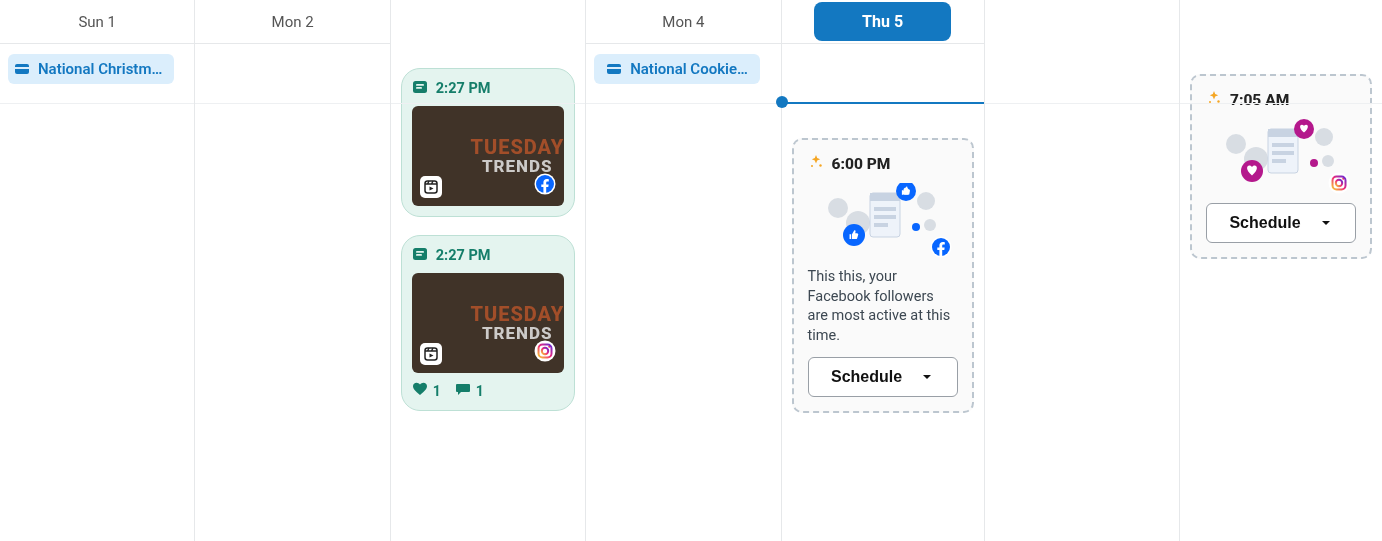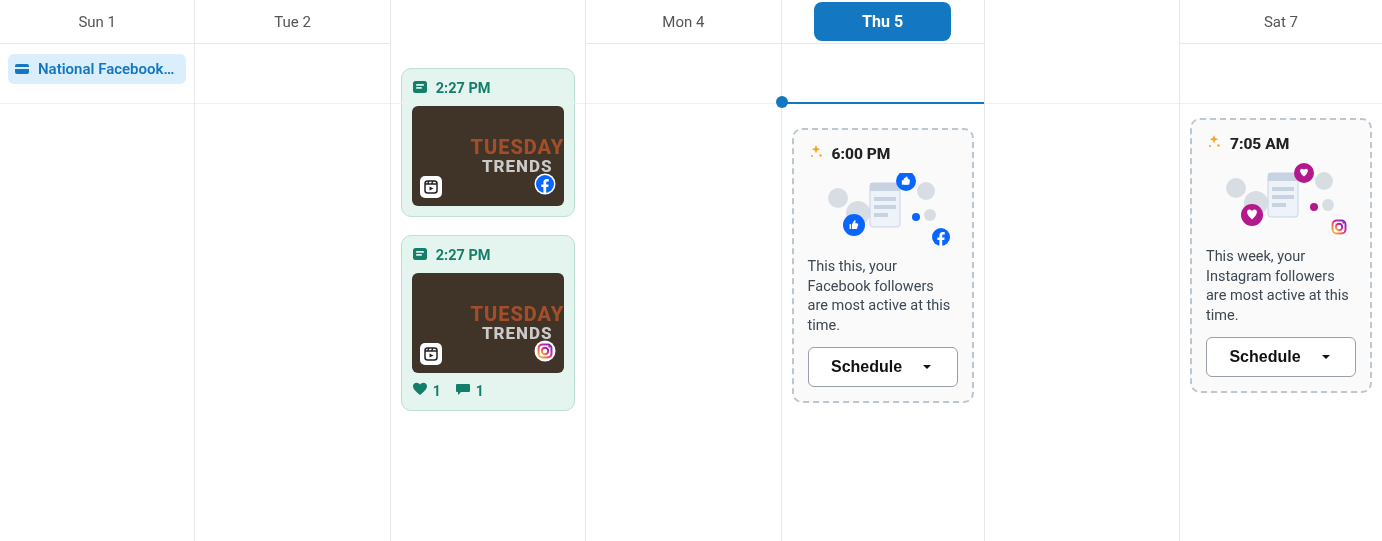--- a/index.html
+++ b/index.html
@@ -30,21 +30,21 @@
   .now-line .dot {
     position:absolute; left:-6px; top:-6px; width:12px; height:12px;
     background:#1378c1; border-radius:50%;
   }
   .now-line .line {
     position:absolute; left:0; right:0; top:0; height:2px; background:#1378c1;
   }
 
   
   .post-card {
-    background:#e4f4ef; border:1px solid #bde0d5; border-radius:10px;
+    background:#e4f4ef; border:1px solid #bde0d5; border-radius:19px;
     padding:10px; margin-bottom:18px; cursor:pointer;
   }
   .post-card .meta-row { display:flex; align-items:center; gap:8px; margin-bottom:8px; }
   .post-card .time { color:#157e6a; font-weight:700; font-size:14.5px; }
   .thumb {
     position:relative; width:100%; height:100px; background:#403328;
     border-radius:6px; overflow:hidden; display:flex; align-items:center;
     justify-content:flex-end;
   }
   .thumb-text { color:#b4532a; font-weight:800; letter-spacing:1px; font-size:20px; line-height:1.05; text-align:center; opacity:.85; }
@@ -101,29 +101,29 @@
       <span>Sun 1</span>
     </div>
     <div class="event-row">
       <div class="event-chip" style="padding-left:6px;">
         <span class="chip-icon">
           <svg width="16" height="16" viewBox="0 0 16 16" fill="#1378c1">
               <rect x="1" y="3" width="14" height="10" rx="2"></rect>
               <rect x="1" y="6" width="14" height="2" fill="#dbeefc"></rect>
             </svg>
         </span>
-        <span class="chip-text">National Facebook…</span>
+        <span class="chip-text">National Christm…</span>
       </div>
     </div>
     <div class="divider-top"></div>
   </div>
 
   <div class="col">
     <div class="day-head">
-      <span>Tue 2</span>
+      <span>Mon 2</span>
     </div>
     <div class="divider-top"></div>
   </div>
 
   <div class="col">
     <div class="eventless"></div>
     <div class="divider-top"></div>
     <div class="content-area">
 
       <div class="post-card">
@@ -211,35 +211,46 @@
         </div>
       </div>
 
     </div>
   </div>
 
   <div class="col">
     <div class="day-head">
       <span>Mon 4</span>
     </div>
+    <div class="event-row">
+      <div class="event-chip">
+        <span class="chip-icon">
+          <svg width="16" height="16" viewBox="0 0 16 16" fill="#1378c1">
+              <rect x="1" y="3" width="14" height="10" rx="2"></rect>
+              <rect x="1" y="6" width="14" height="2" fill="#dbeefc"></rect>
+            </svg>
+        </span>
+        <span class="chip-text">National Cookie…</span>
+      </div>
+    </div>
     <div class="divider-top"></div>
   </div>
 
   <div class="col today-col">
     <div class="day-head today">
       <span class="today-pill">
         <span>Thu 5</span>
       </span>
     </div>
     <div class="eventless"></div>
     <div class="now-line">
       <span class="dot"></span>
       <span class="line"></span>
     </div>
-    <div class="content-area" style="padding-top:26px;">
+    <div class="content-area" style="padding-top:36px;">
       <div class="suggest-card">
         <div class="top">
           <span>
             <svg width="16" height="16" viewBox="0 0 16 16">
                 <path d="M8 1 l1.2 3 3 1.2 -3 1.2 L8 9.6 6.8 6.4 3.8 5.2 6.8 4z" fill="#f5a623"></path>
                 <circle cx="12.5" cy="11.5" r="1.2" fill="#f5a623"></circle>
                 <circle cx="4" cy="12" r="1" fill="#f5a623"></circle>
               </svg>
           </span>
           <span class="stime">6:00 PM</span>
@@ -291,23 +302,20 @@
       </div>
     </div>
   </div>
 
   <div class="col">
     <div class="eventless"></div>
     <div class="divider-top"></div>
   </div>
 
   <div class="col">
-    <div class="day-head">
-      <span>Sat 7</span>
-    </div>
     <div class="eventless"></div>
     <div class="divider-top"></div>
     <div class="content-area" style="padding-top:16px;">
       <div class="suggest-card">
         <div class="top">
           <span>
             <svg width="16" height="16" viewBox="0 0 16 16">
                 <path d="M8 1 l1.2 3 3 1.2 -3 1.2 L8 9.6 6.8 6.4 3.8 5.2 6.8 4z" fill="#f5a623"></path>
                 <circle cx="12.5" cy="11.5" r="1.2" fill="#f5a623"></circle>
                 <circle cx="4" cy="12" r="1" fill="#f5a623"></circle>
@@ -338,21 +346,20 @@
           </svg>
           <span style="position:absolute; right:6px; bottom:-4px;">
             <svg width="22" height="22" viewBox="0 0 22 22">
                 <circle cx="11" cy="11" r="10.5" fill="#fff"></circle>
                 <rect x="4.5" y="4.5" width="13" height="13" rx="4" fill="none" stroke="url(#igGrad)" stroke-width="2"></rect>
                 <circle cx="11" cy="11" r="3.2" fill="none" stroke="url(#igGrad)" stroke-width="2"></circle>
                 <circle cx="15.2" cy="6.8" r="1.1" fill="url(#igGrad)"></circle>
               </svg>
           </span>
         </div>
-        <div class="suggest-text">This week, your Instagram followers are most active at this time.</div>
         <button class="sched-btn">
           <span>Schedule</span>
           <span class="chev">
             <svg width="14" height="14" viewBox="0 0 14 14">
                 <path d="M3 5 l4 4 4-4z" fill="#111"></path>
               </svg>
           </span>
         </button>
       </div>
     </div>

